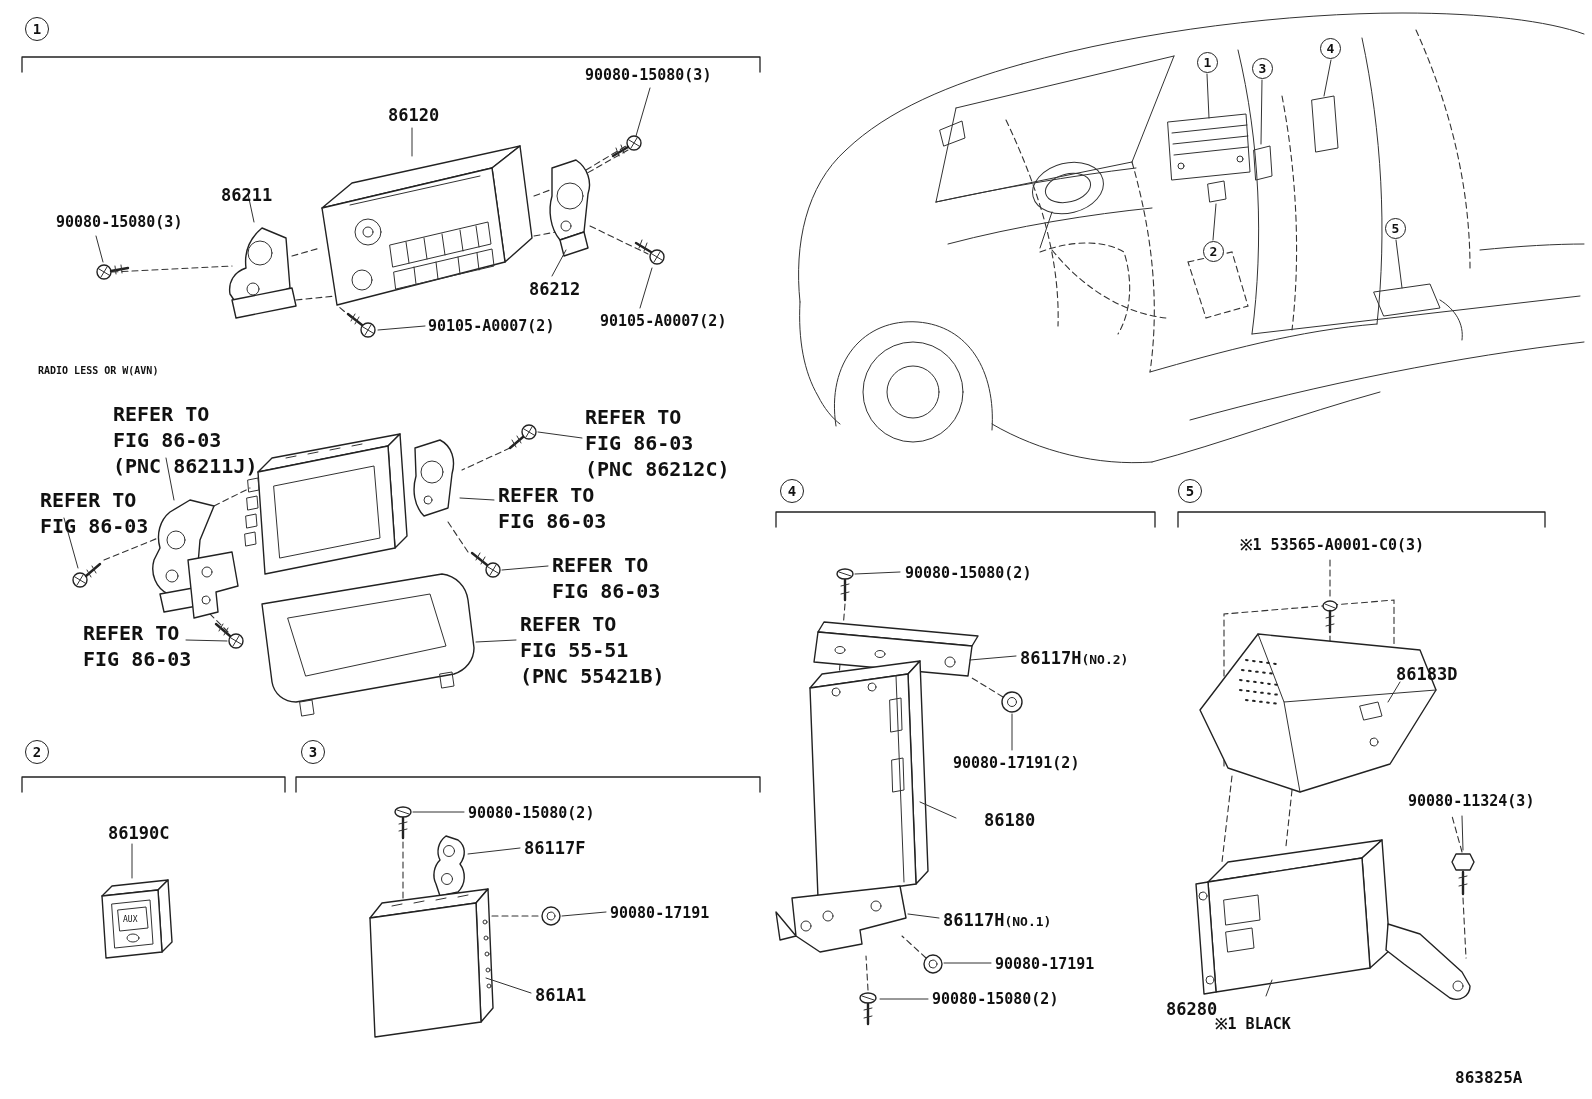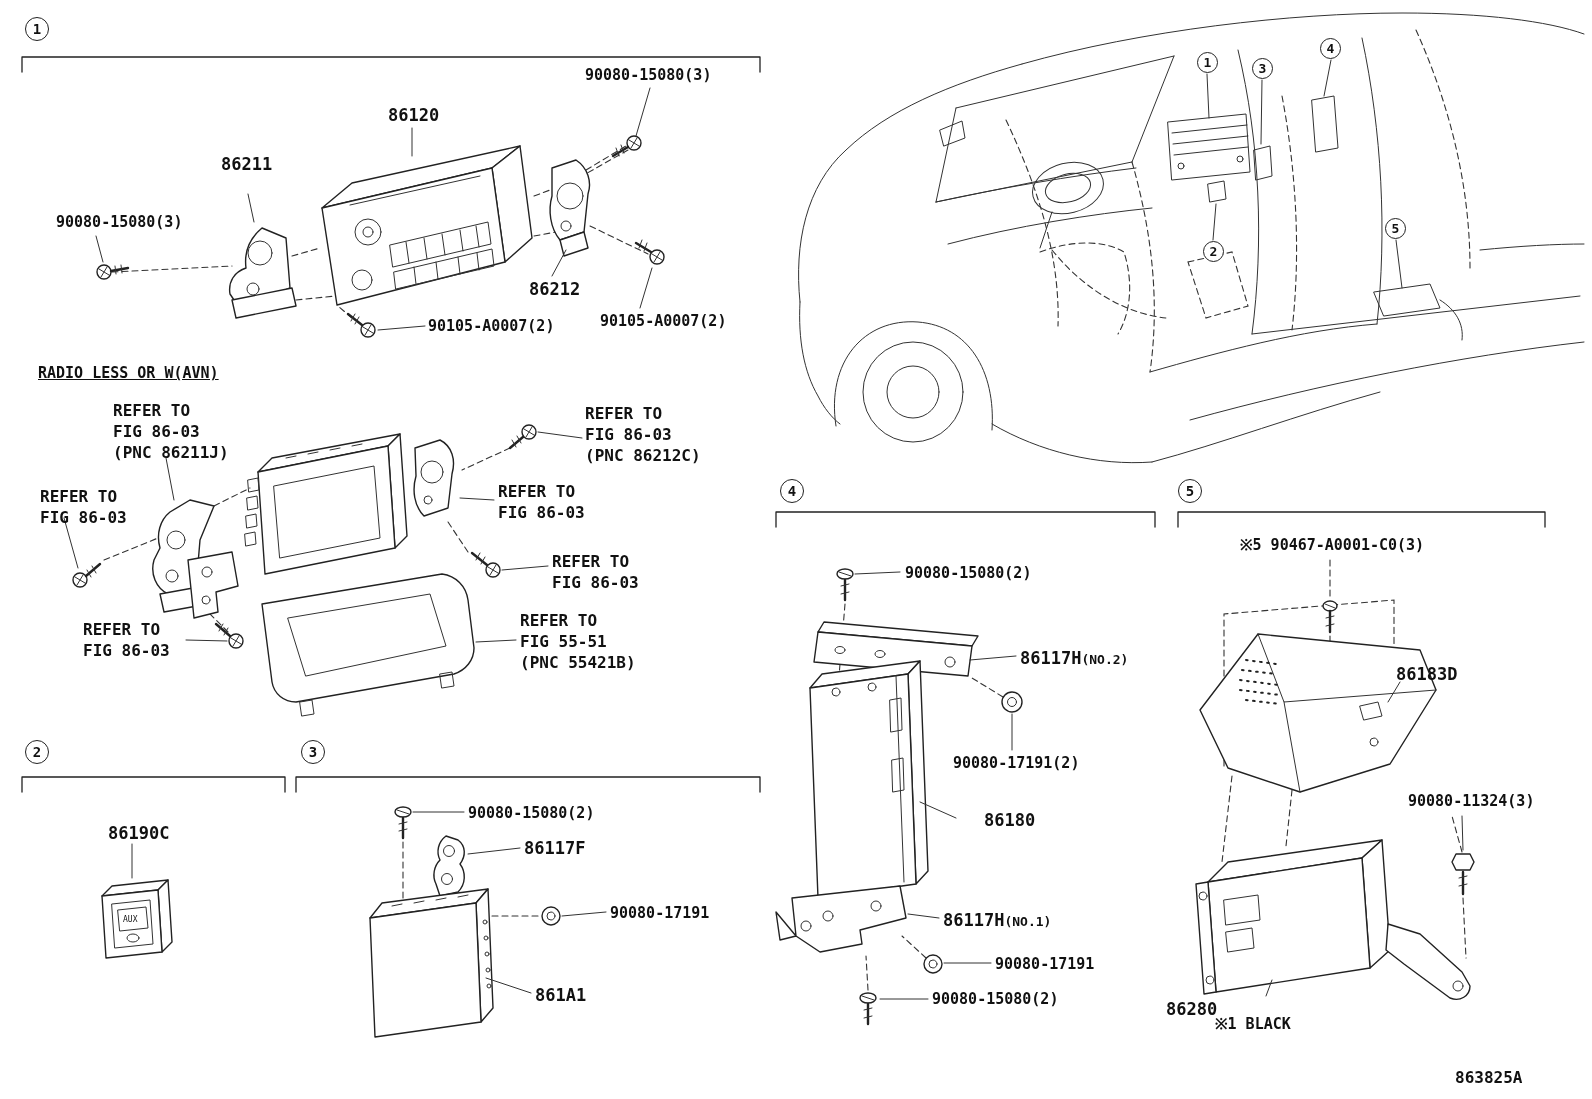--- a/index.html
+++ b/index.html
@@ -11,23 +11,23 @@
   #art{position:absolute;left:0;top:0;}
   .ln{stroke:#222;fill:none;stroke-width:1.3;stroke-linecap:round;stroke-linejoin:round;}
   .thin{stroke:#333;fill:none;stroke-width:1;stroke-linecap:round;stroke-linejoin:round;}
   .dash{stroke:#333;fill:none;stroke-width:1.1;stroke-dasharray:6 4;stroke-linecap:round;}
   .dots{stroke:#222;fill:none;stroke-width:2;stroke-dasharray:1.6 5.5;stroke-linecap:round;}
   .face{fill:#fff;stroke:#222;stroke-width:1.4;stroke-linejoin:round;}
   .thick{stroke:#222;fill:none;stroke-width:2.4;stroke-linecap:round;}
   .lbl{position:absolute;font-weight:700;white-space:pre-line;line-height:1.3;letter-spacing:0;}
   .pn{font-size:17px;}
   .fn{font-size:15px;text-align:center;}
-  .ref{font-size:16px;}
+  .ref{font-size:20px;}
   .sfx{font-size:13px;text-align:center;}
-  .heading{font-size:15px;text-decoration:underline;}
+  .heading{font-size:10px;}
   .code{font-size:16px;font-weight:700;}
   .secnum,.callout{
     position:absolute;border:1.6px solid #222;border-radius:50%;
     display:flex;align-items:center;justify-content:center;
     font-weight:700;background:#fff;box-sizing:border-box;
   }
   .secnum{width:24px;height:24px;font-size:14px;}
   .callout{width:21px;height:21px;font-size:13px;}
   .aux{position:absolute;font-size:8px;font-weight:400;}
 </style>
@@ -401,21 +401,21 @@
 <div class="secnum" style="left:1178px;top:479px">5</div>
 
 <div class="callout" style="left:1197px;top:52px">1</div>
 <div class="callout" style="left:1252px;top:58px">3</div>
 <div class="callout" style="left:1320px;top:38px">4</div>
 <div class="callout" style="left:1203px;top:241px">2</div>
 <div class="callout" style="left:1385px;top:218px">5</div>
 
 <div class="lbl fn" style="left:585px;top:66px">90080-15080(3)</div>
 <div class="lbl pn" style="left:388px;top:104px">86120</div>
-<div class="lbl pn" style="left:221px;top:153px">86211</div>
+<div class="lbl pn" style="left:221px;top:184px">86211</div>
 <div class="lbl fn" style="left:56px;top:213px">90080-15080(3)</div>
 <div class="lbl pn" style="left:529px;top:278px">86212</div>
 <div class="lbl fn" style="left:428px;top:317px">90105-A0007(2)</div>
 <div class="lbl fn" style="left:600px;top:312px">90105-A0007(2)</div>
 <div class="lbl heading" style="left:38px;top:364px">RADIO LESS OR W(AVN)</div>
 <div class="lbl ref" style="left:113px;top:401px">REFER TO
 FIG 86-03
 (PNC 86211J)</div>
 <div class="lbl ref" style="left:585px;top:404px">REFER TO
 FIG 86-03
@@ -441,19 +441,19 @@
 <div class="lbl pn" style="left:535px;top:984px">861A1</div>
 
 <div class="lbl fn" style="left:905px;top:564px">90080-15080(2)</div>
 <div class="lbl" style="left:1020px;top:647px"><span class="pn">86117H</span><span class="sfx">(NO.2)</span></div>
 <div class="lbl fn" style="left:953px;top:754px">90080-17191(2)</div>
 <div class="lbl pn" style="left:984px;top:809px">86180</div>
 <div class="lbl" style="left:943px;top:909px"><span class="pn">86117H</span><span class="sfx">(NO.1)</span></div>
 <div class="lbl fn" style="left:995px;top:955px">90080-17191</div>
 <div class="lbl fn" style="left:932px;top:990px">90080-15080(2)</div>
 
-<div class="lbl fn" style="left:1240px;top:536px">※5 90467-A0001-C0(3)</div>
+<div class="lbl fn" style="left:1240px;top:536px">※1 53565-A0001-C0(3)</div>
 <div class="lbl pn" style="left:1396px;top:663px">86183D</div>
 <div class="lbl fn" style="left:1408px;top:792px">90080-11324(3)</div>
 <div class="lbl pn" style="left:1166px;top:998px">86280</div>
 <div class="lbl fn" style="left:1215px;top:1015px">※1 BLACK</div>
 
 <div class="lbl code" style="left:1455px;top:1068px">863825A</div>
 
 </body></html>

